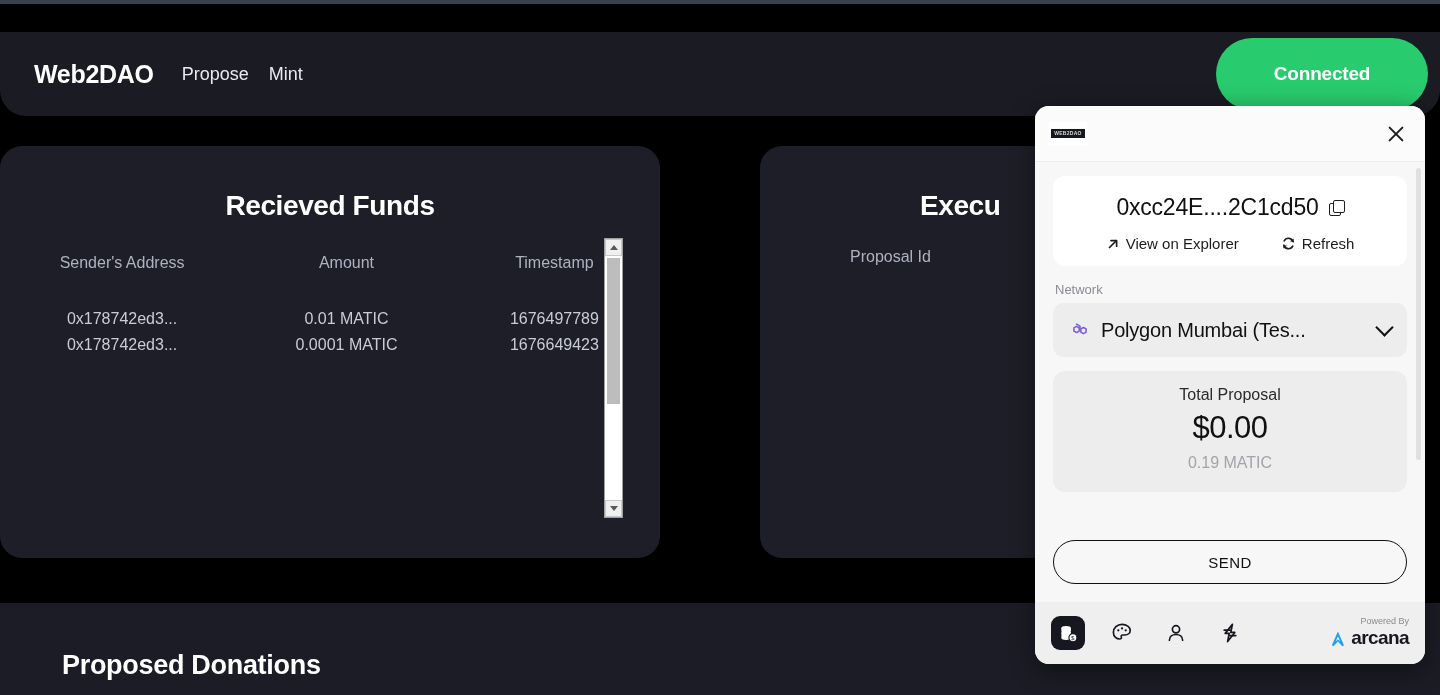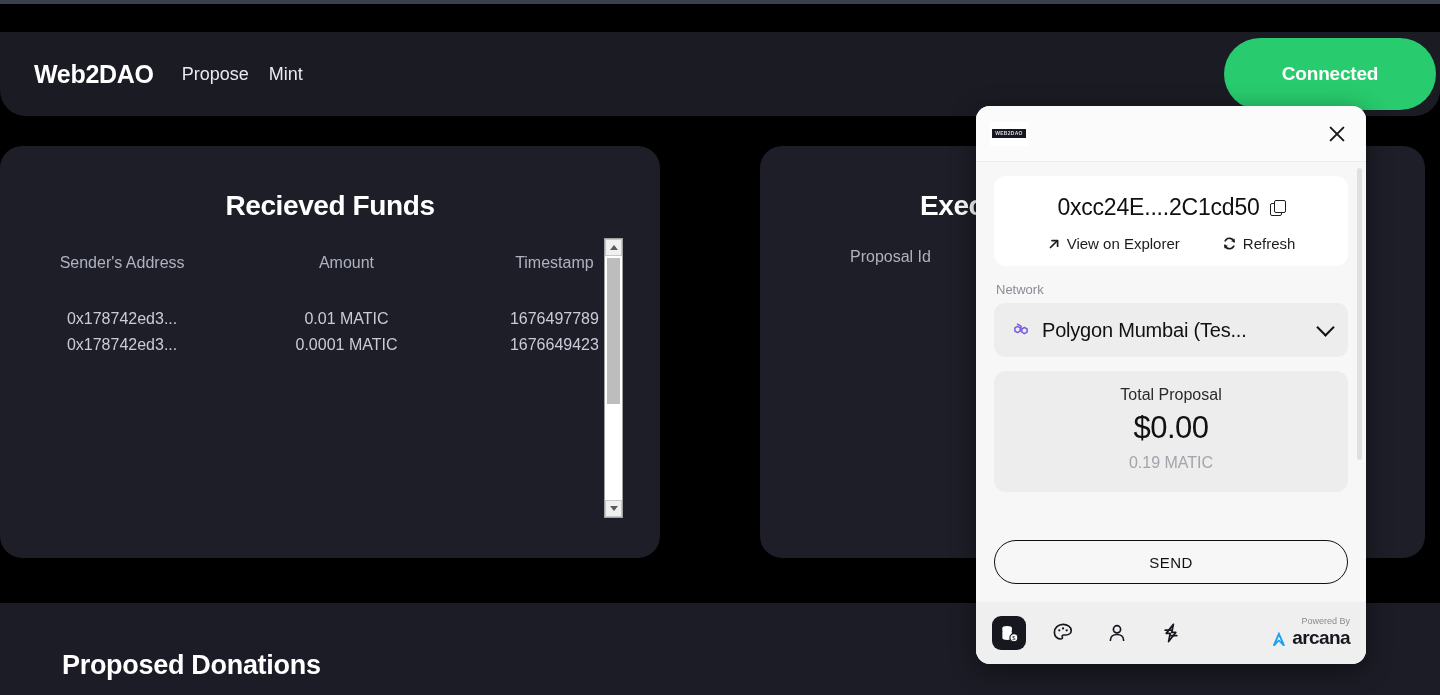--- a/index.html
+++ b/index.html
@@ -30,21 +30,21 @@
     color: #ffffff;
     font-size: 25px;
     font-weight: bold;
     letter-spacing: -0.3px;
   }
   .nav-links { display: flex; align-items: center; gap: 20px; margin-left: 28px; }
   .nav-link {
     color: #e9eaef; font-size: 18px; text-decoration: none; cursor: pointer;
   }
   .connected-btn {
-    position: absolute; right: 4px; top: 6px;
+    position: absolute; right: 12px; top: 6px;
     width: 212px; height: 72px;
     background: #28cb6d;
     border: none; border-radius: 36px;
     color: #ffffff; font-size: 19px; font-weight: bold;
     font-family: "Liberation Sans", sans-serif;
     cursor: pointer;
     letter-spacing: -0.2px;
   }
 
   
@@ -103,21 +103,21 @@
     background: #1c1c26;
     padding-left: 29px;
   }
   .bottom-title {
     color: #ffffff; font-size: 27px; font-weight: bold;
     margin: 47px 0 0 33px; letter-spacing: -0.3px;
   }
 
   
   .wallet {
-    position: absolute; left: 976px; top: 106px;
+    position: absolute; left: 1035px; top: 106px;
     width: 390px; height: 558px;
     background: #f7f7f7;
     border-radius: 14px;
     box-shadow: 0 6px 26px rgba(0,0,0,.45);
     overflow: hidden;
     display: flex; flex-direction: column;
   }
   .w-head {
     height: 56px; background: #fbfbfb;
     display: flex; align-items: center; justify-content: space-between;

